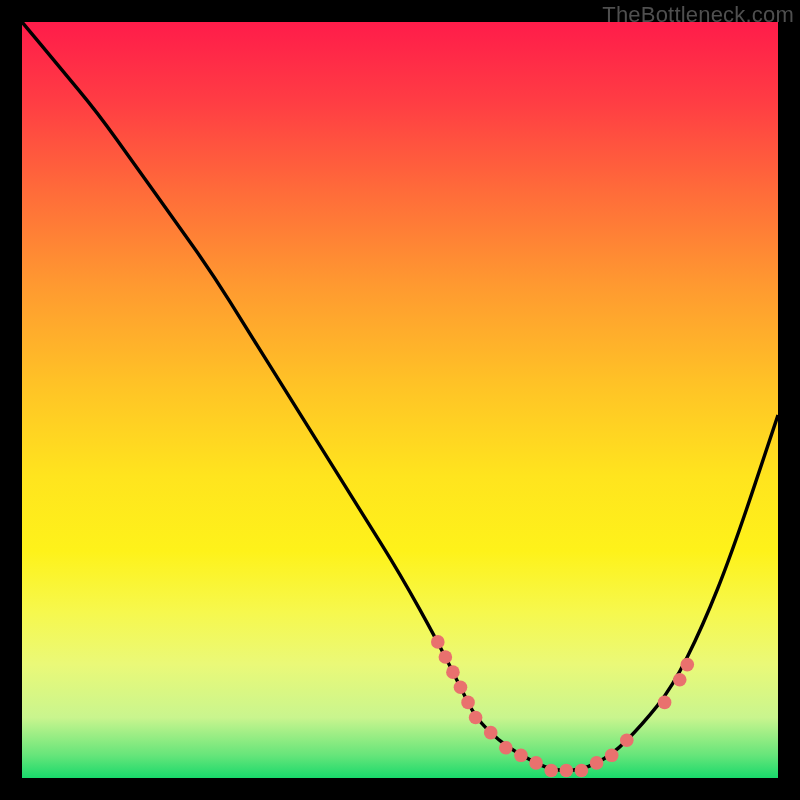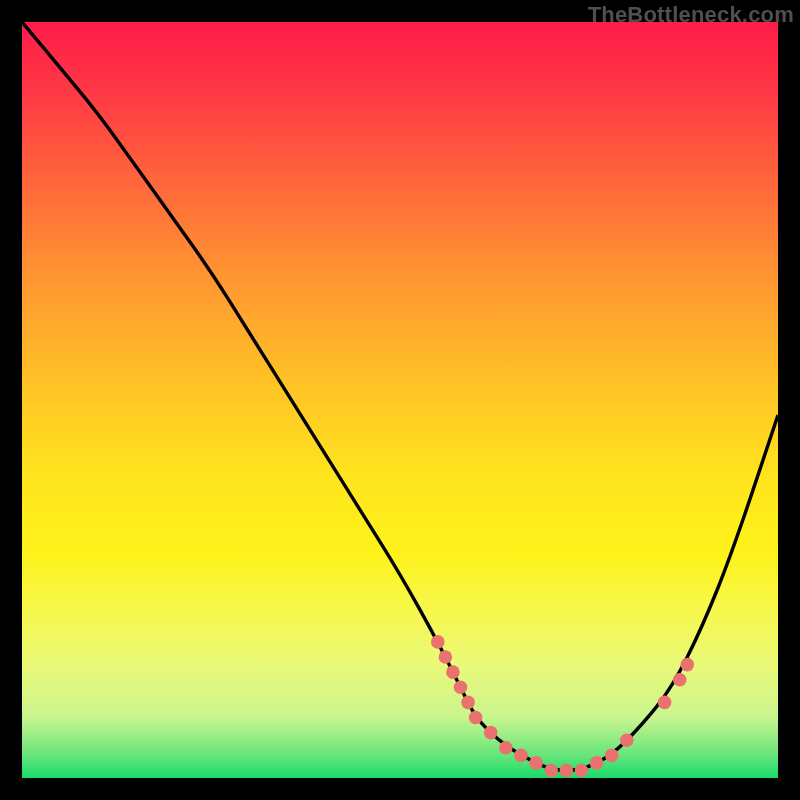--- a/index.html
+++ b/index.html
@@ -37,21 +37,21 @@
       #66e57a 97%,
       #19d96b 100%
     );
   }
   .watermark {
     position: absolute;
     top: 2px;
     right: 6px;
     color: #4f4f4f;
     font-size: 22px;
-    font-weight: 700;
+    font-weight: 400;
     letter-spacing: 0.2px;
     z-index: 10;
     user-select: none;
   }
   svg.curve {
     position: absolute;
     inset: 0;
     width: 100%;
     height: 100%;
   }

